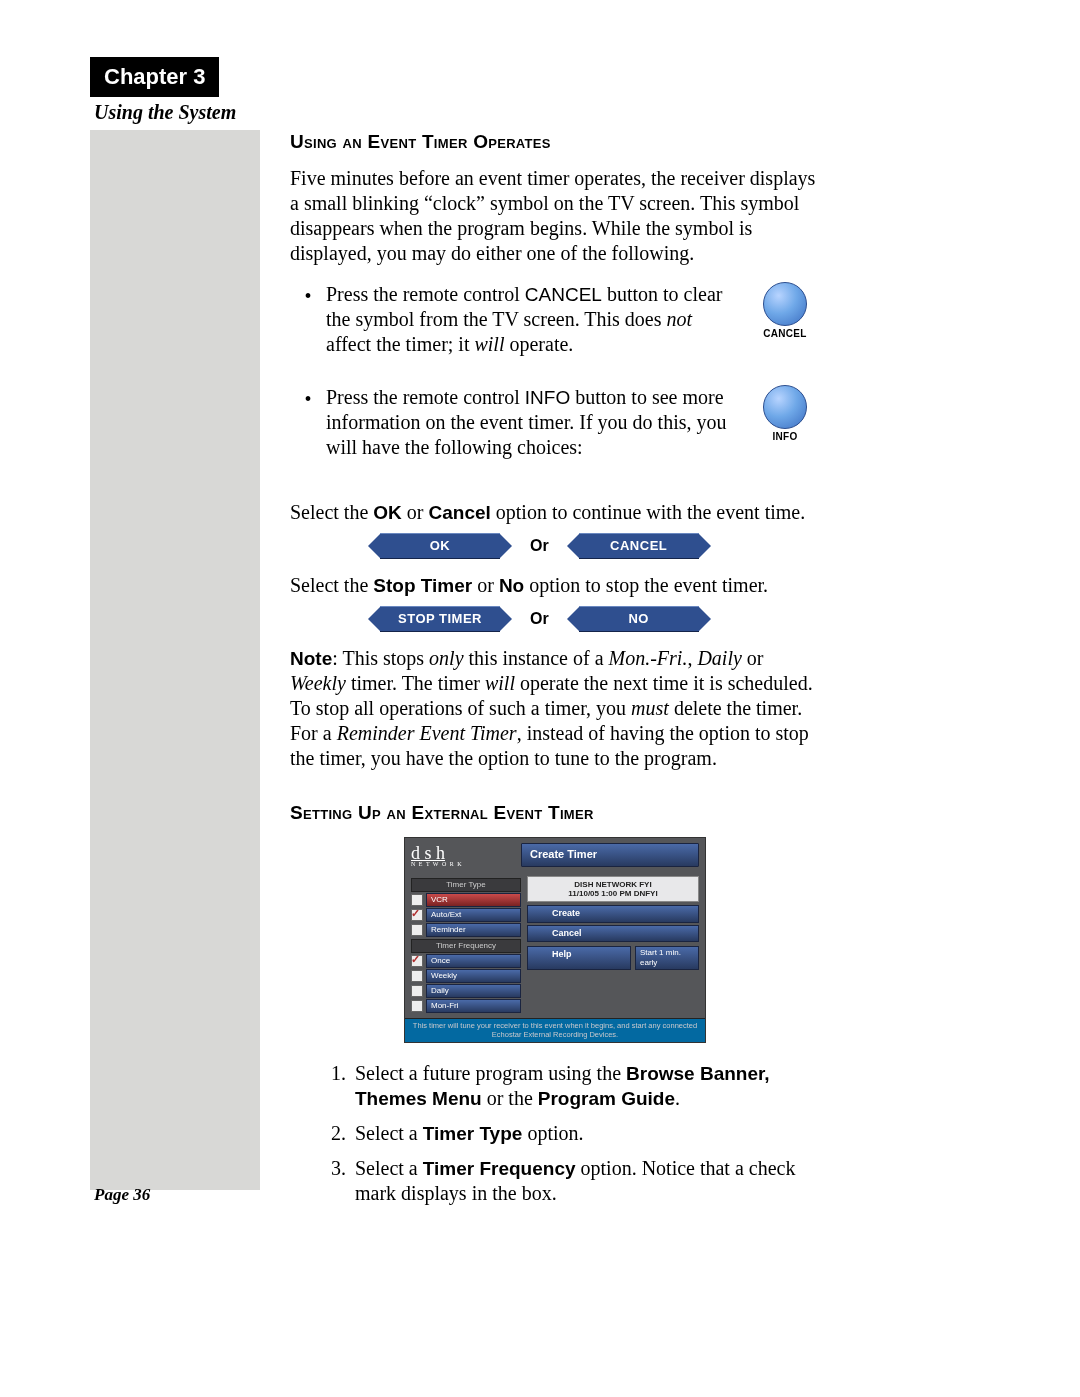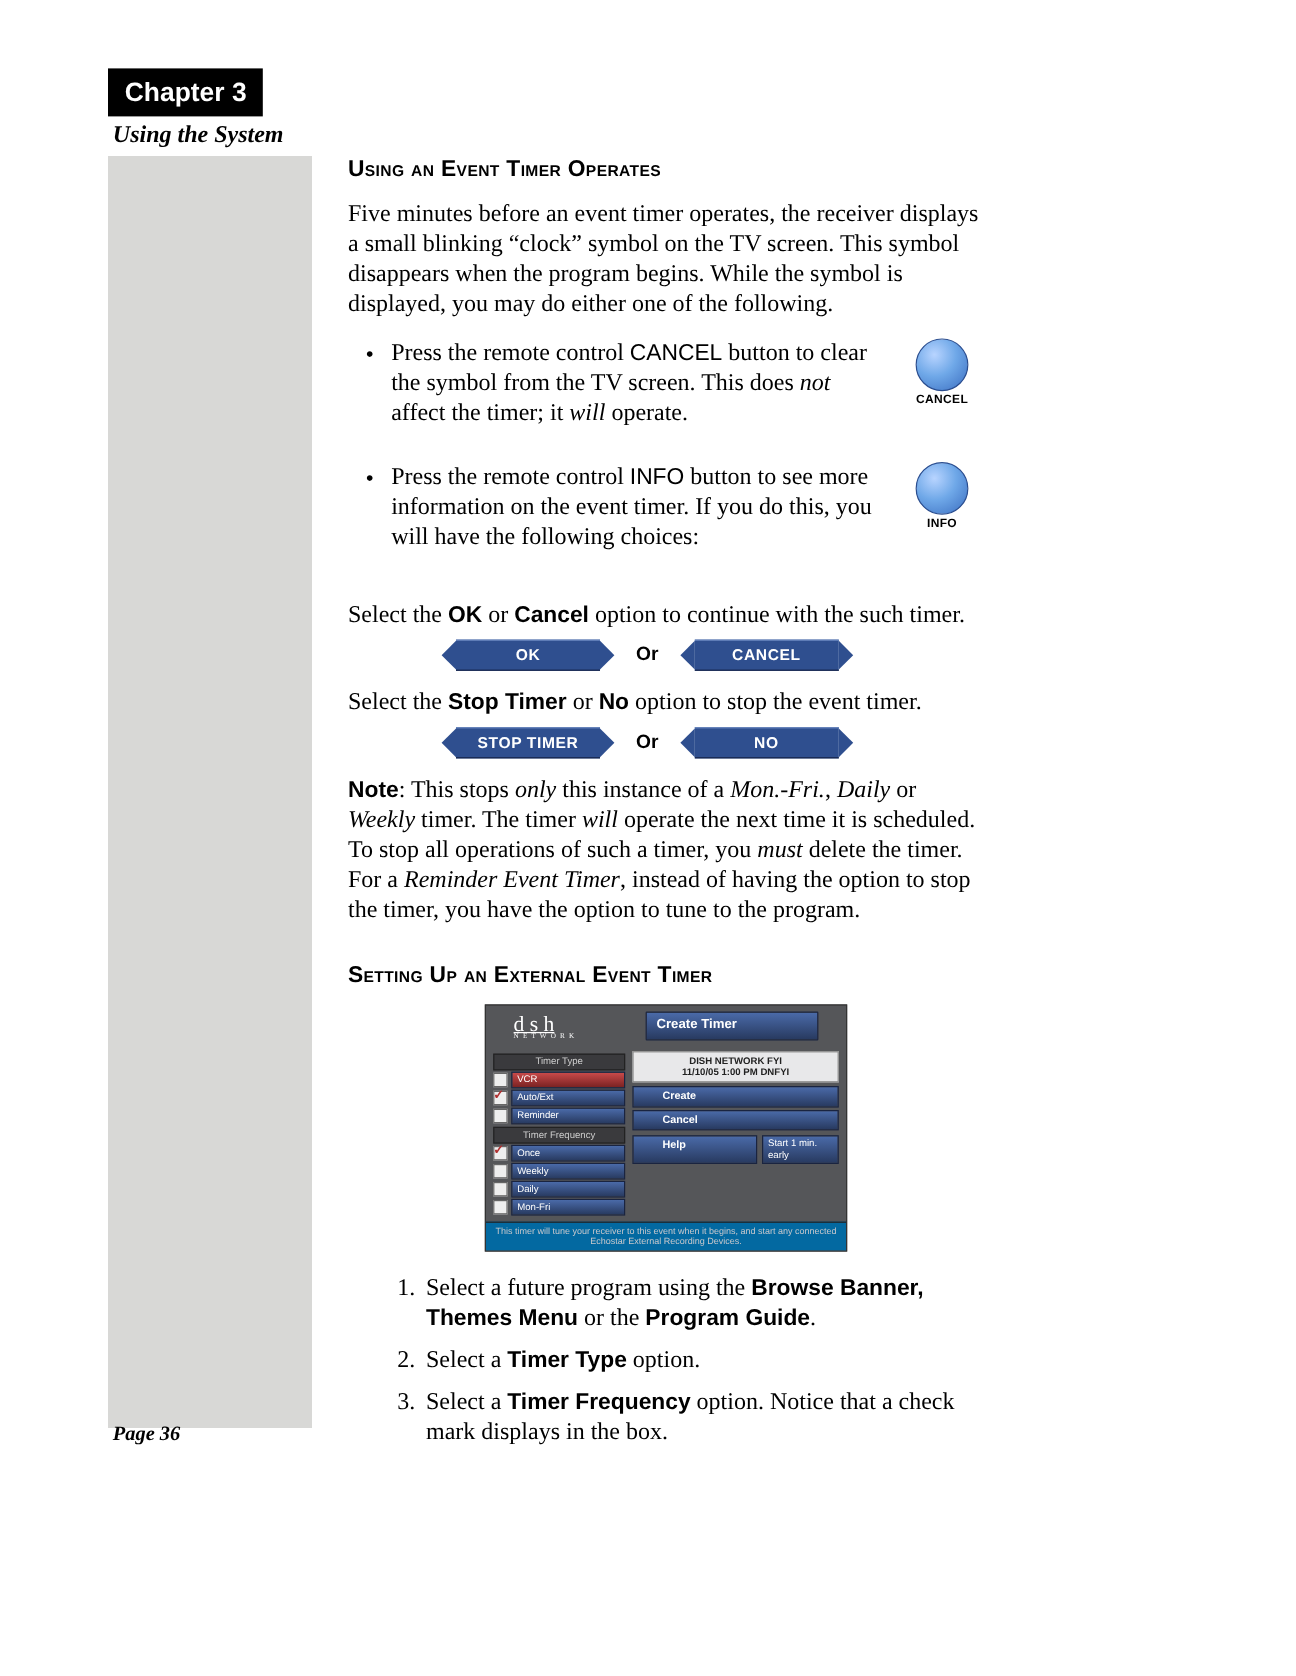--- a/index.html
+++ b/index.html
@@ -156,21 +156,21 @@
     background: #555659;
     border: 1px solid #333;
     font-family: Arial, Helvetica, sans-serif;
     color: #ddd;
     font-size: 9px;
   }
   .tv-header {
     display: flex;
     align-items: center;
     height: 34px;
-    padding: 4px 23px;
+    padding: 4px 6px;
     box-sizing: border-box;
   }
   .tv-logo {
     flex: 0 0 110px;
     color: #fff;
     font-family: "Times New Roman", serif;
     font-size: 18px;
   }
   .tv-logo .underline { text-decoration: underline; }
   .tv-logo-sub { font-size: 6px; letter-spacing: 1px; display:block; margin-top:-3px;}
@@ -324,21 +324,21 @@
         <div class="bullet-icon">
           <div class="remote-btn">
             <div class="remote-circle"></div>
             <div class="remote-label">INFO</div>
           </div>
         </div>
       </li>
     </ul>
 
     <p class="para" style="margin-top:40px;margin-bottom:4px">
-      <span>Select the </span><strong class="b">OK</strong><span> or </span><strong class="b">Cancel</strong><span> option to continue with the such timer.</span>
+      <span>Select the </span><strong class="b">OK</strong><span> or </span><strong class="b">Cancel</strong><span> option to continue with the event time.</span>
     </p>
     <div class="ui-btn-row">
       <span class="ui-btn">OK</span>
       <span class="or-label">Or</span>
       <span class="ui-btn">CANCEL</span>
     </div>
 
     <p class="para" style="margin-bottom:4px">
       <span>Select the </span><strong class="b">Stop Timer</strong><span> or </span><strong class="b">No</strong><span> option to stop the event timer.</span>
     </p>

